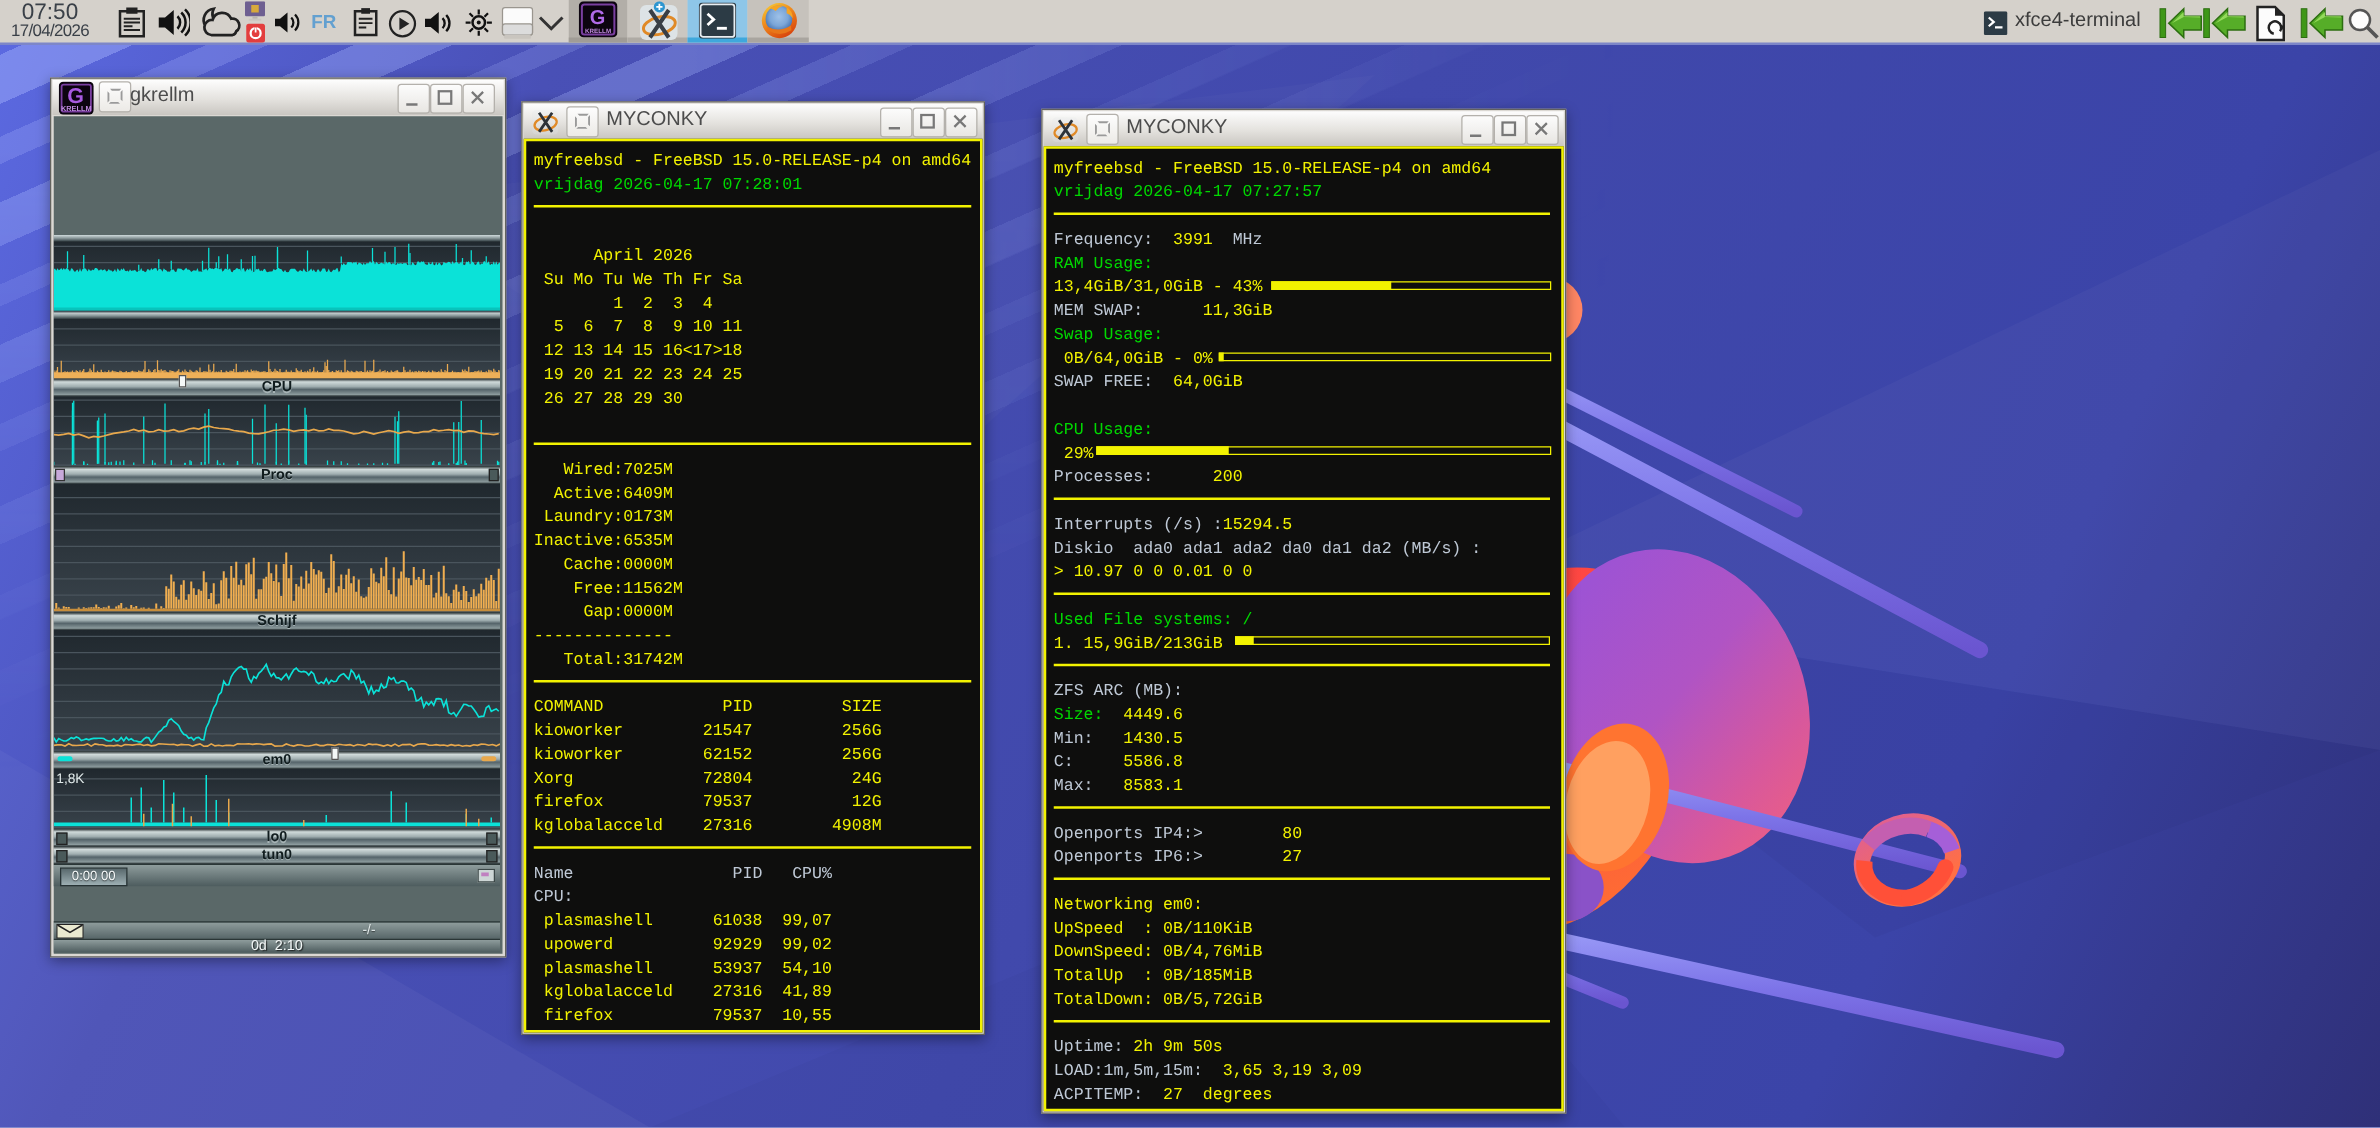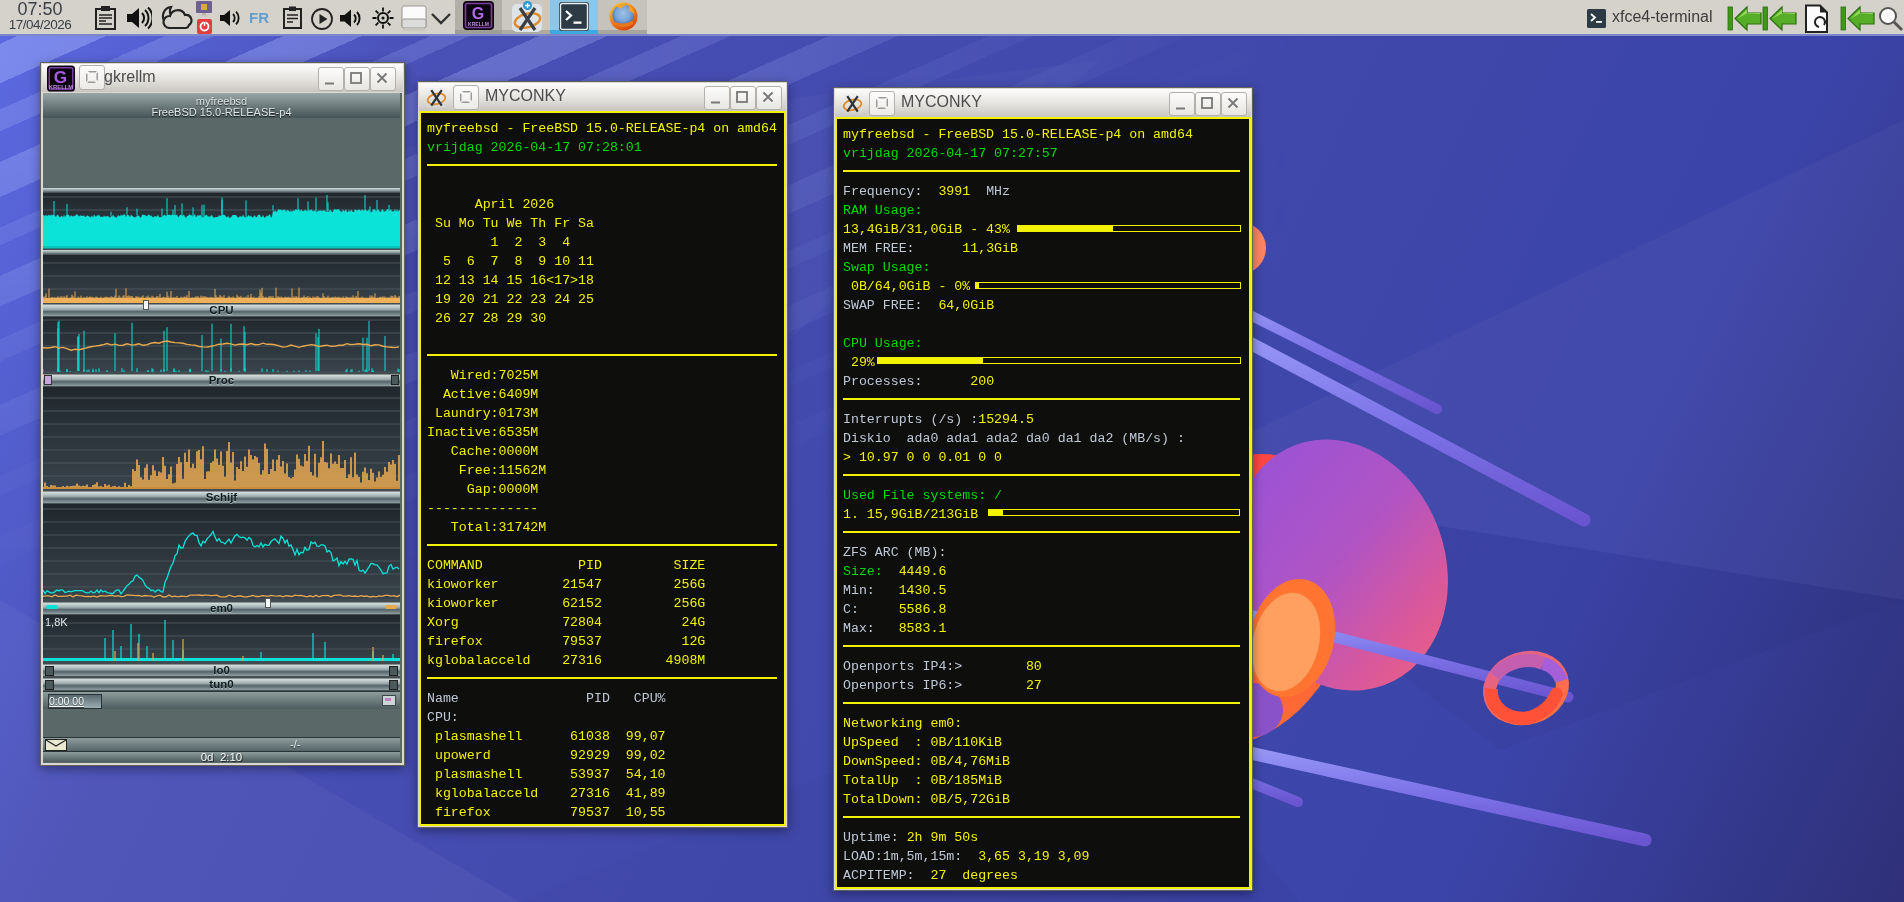--- a/index.html
+++ b/index.html
@@ -300,23 +300,20 @@
             <rect x="2" y="2" width="10" height="10" fill="none" stroke="#787878" stroke-width="1.8"></rect>
           </svg>
         </div>
         <div class="wbtn" style="left:328px;">
           <svg width="15" height="15" viewBox="0 0 15 15">
             <path d="M2.5 2.5l9 9M11.5 2.5l-9 9" stroke="#787878" stroke-width="1.8"></path>
           </svg>
         </div>
       </div>
       <div id="gkc">
-        <div class="gkpanel" style="top:0;height:25px;background:linear-gradient(#9aa6a6,#455456);">
-          <div style="text-align:center;font-size:11px;line-height:11.5px;padding-top:2.5px;color:#dde6e6;text-shadow:0 1px 1px rgba(0,0,0,0.75);">myfreebsd<br>FreeBSD 15.0-RELEASE-p4</div>
-        </div>
         <div class="abs" style="top:95px;left:0;width:357px;height:5px;background:linear-gradient(#cfdadc,#8b999b 50%,#39454a);"></div>
         <div class="gkchart" style="top:100px;height:57px;">
           <svg class="gkgrid" width="357" height="57">
             <line x1="0" y1="56" x2="357" y2="56" stroke="#4a555d" stroke-width="1"></line>
             <line x1="0" y1="43" x2="357" y2="43" stroke="#4a555d" stroke-width="1"></line>
             <line x1="0" y1="30" x2="357" y2="30" stroke="#4a555d" stroke-width="1"></line>
             <line x1="0" y1="17" x2="357" y2="17" stroke="#4a555d" stroke-width="1"></line>
             <line x1="0" y1="4" x2="357" y2="4" stroke="#4a555d" stroke-width="1"></line>
           </svg>
           <svg class="gkgrid" width="357" height="57">
@@ -1045,21 +1042,21 @@
             <line x1="140" y1="46" x2="140" y2="24" stroke="#e8a84c" stroke-width="1.2"></line>
             <line x1="200" y1="46" x2="200" y2="41" stroke="#e8a84c" stroke-width="1.2"></line>
             <line x1="330" y1="46" x2="330" y2="32" stroke="#e8a84c" stroke-width="1.2"></line>
             <line x1="340" y1="46" x2="340" y2="40" stroke="#e8a84c" stroke-width="1.2"></line>
             <text x="2" y="11" font-size="11" fill="#dfe8e8" font-family="Liberation Sans">1,8K</text>
           </svg>
         </div>
         <div class="gklabel" style="top:570px;">lo0<div style="position:absolute;left:2px;top:3px;width:7px;height:8px;background:#4a5a5a;border:1px solid #222;"></div><div style="position:absolute;right:2px;top:3px;width:7px;height:8px;background:#4a5a5a;border:1px solid #222;"></div></div>
         <div class="gklabel" style="top:584px;">tun0<div style="position:absolute;left:2px;top:3px;width:7px;height:8px;background:#4a5a5a;border:1px solid #222;"></div><div style="position:absolute;right:2px;top:3px;width:7px;height:8px;background:#4a5a5a;border:1px solid #222;"></div></div>
         <div class="gkpanel" style="top:598px;height:18px;background:linear-gradient(#8e9c9c,#4d5c5e);border-top:1px solid #2a3636;box-sizing:border-box;">
-          <div style="position:absolute;left:5px;top:2px;width:52px;height:13px;background:linear-gradient(#59696d,#9dafb3);border:1px solid #273335;font-size:10.5px;line-height:13px;color:#f6fafa;text-shadow:0 1px 1px rgba(0,0,0,0.6);text-decoration:underline;">0:00 00</div>
+          <div style="position:absolute;left:5px;top:2px;width:52px;height:13px;background:linear-gradient(#59696d,#9dafb3);border:1px solid #273335;font-size:10.5px;line-height:13px;text-align:center;color:#f6fafa;text-shadow:0 1px 1px rgba(0,0,0,0.6);">0:00 00</div>
           <div style="position:absolute;right:4px;top:3px;width:12px;height:9px;background:#cdd6d6;border:1px solid #3c4848;">
             <div style="position:absolute;left:2px;top:2px;width:6px;height:3px;background:#c080c0;"></div>
           </div>
         </div>
         <div class="gkpanel" style="top:644px;height:14px;background:linear-gradient(#8e9c9c,#576668);border-top:1px solid #2a3636;box-sizing:border-box;">
           <svg style="position:absolute;left:2px;top:1px" width="22" height="12" viewBox="0 0 22 12">
             <rect x="0.5" y="0.5" width="21" height="11" fill="#e9e9cf" stroke="#222"></rect>
             <path d="M1 1l10 6L21 1" fill="none" stroke="#222" stroke-width="1.2"></path>
           </svg>
           <div style="position:absolute;left:247px;top:0;font-size:11px;color:#e8f0f0;text-shadow:0 1px 1px rgba(0,0,0,0.6);">-/-</div>
@@ -1169,21 +1166,21 @@
           </svg>
         </div>
       </div>
       <div class="ckbody" style="left:2px;top:30px;width:416px;height:772px;box-sizing:border-box;">
         <pre class="ckpre" style="padding:5.5px 0 0 6px;">myfreebsd - FreeBSD 15.0-RELEASE-p4 on amd64
 <span class="cg">vrijdag 2026-04-17 07:27:57</span>
 <span class="chr" style="width:397px"></span>
 <span class="cw">Frequency:  </span>3991<span class="cw">  MHz</span>
 <span class="cg">RAM Usage:</span>
 13,4GiB/31,0GiB - 43%
-<span class="cw">MEM FREE:      </span>11,3GiB
+<span class="cw">MEM SWAP:      </span>11,3GiB
 <span class="cg">Swap Usage:</span>
  0B/64,0GiB - 0%
 <span class="cw">SWAP FREE:  </span>64,0GiB
 
 <span class="cg">CPU Usage:</span>
  29%
 <span class="cw">Processes:      </span>200
 <span class="chr" style="width:397px"></span>
 <span class="cw">Interrupts (/s) :</span>15294.5
 <span class="cw">Diskio  ada0 ada1 ada2 da0 da1 da2 (MB/s) :</span>

